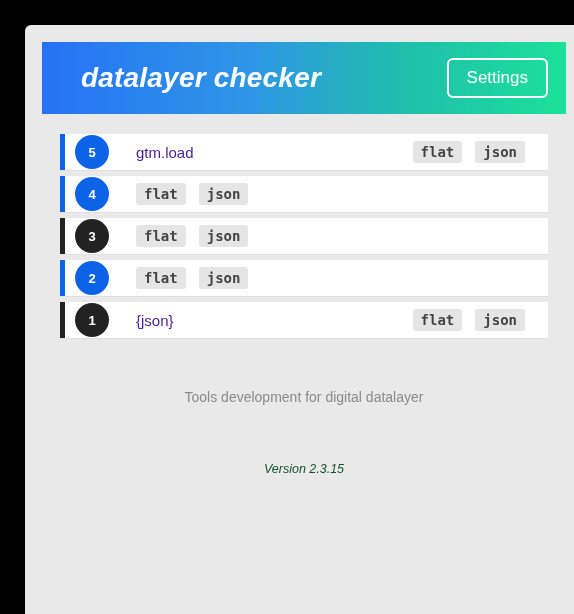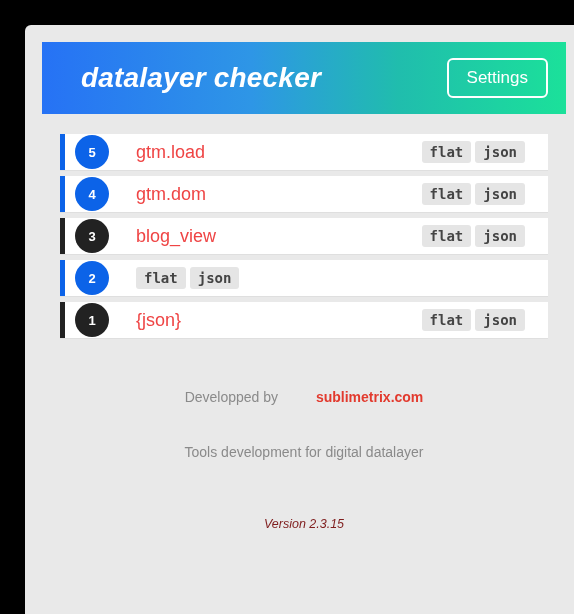--- a/index.html
+++ b/index.html
@@ -68,27 +68,27 @@
       font-size: 13px;
       display: flex;
       align-items: center;
       justify-content: center;
       margin-right: 10px;
       flex: 0 0 auto;
     }
     .row.gtm .badge { background: #0c63e8; }
     .row.data .badge { background: #222; }
     .event {
-      font-size: 18px;
-      color: #ef4444;
+      font-size: 15px;
+      color: #4c1d95;
       flex: 1 1 auto;
     }
     .view-buttons {
       display: flex;
-      gap: 4px;
+      gap: 13px;
     }
     .view-btn {
       background: #e5e5e5;
       border: none;
       font-family: "SFMono-Regular", Menlo, Consolas, monospace;
       font-size: 14px;
       font-weight: 700;
       color: #444;
       padding: 3px 8px;
       border-radius: 3px;
@@ -102,21 +102,21 @@
       line-height: 1.5;
     }
     .footer a {
       color: #e23a2e;
       font-weight: 700;
       text-decoration: none;
     }
     .version {
       font-style: italic;
       font-size: 12.5px;
-      color: #7f1d1d;
+      color: #14532d;
       margin-top: 18px;
     }
   </style>
 </head>
 <body>
 
 <div class="app">
 
   <div class="header">
     <div class="title">datalayer checker</div>
@@ -127,29 +127,27 @@
       <div class="row gtm">
         <div class="badge">5</div>
         <div class="event">gtm.load</div>
         <div class="view-buttons">
           <button class="view-btn">flat</button>
           <button class="view-btn">json</button>
         </div>
       </div>
       <div class="row gtm">
         <div class="badge">4</div>
-        <div class="event">gtm.dom</div>
         <div class="view-buttons">
           <button class="view-btn">flat</button>
           <button class="view-btn">json</button>
         </div>
       </div>
       <div class="row data">
         <div class="badge">3</div>
-        <div class="event">blog_view</div>
         <div class="view-buttons">
           <button class="view-btn">flat</button>
           <button class="view-btn">json</button>
         </div>
       </div>
       <div class="row gtm">
         <div class="badge">2</div>
         <div class="view-buttons">
           <button class="view-btn">flat</button>
           <button class="view-btn">json</button>
@@ -159,20 +157,17 @@
         <div class="badge">1</div>
         <div class="event">{json}</div>
         <div class="view-buttons">
           <button class="view-btn">flat</button>
           <button class="view-btn">json</button>
         </div>
       </div>
     </div>
 
   <div class="footer">
-    <div>
-      <span>Developped by </span><a href="#">sublimetrix.com</a>
-    </div>
     <div>Tools development for digital datalayer</div>
     <div class="version">Version 2.3.15</div>
   </div>
 
 </div>
 
 </body></html>

